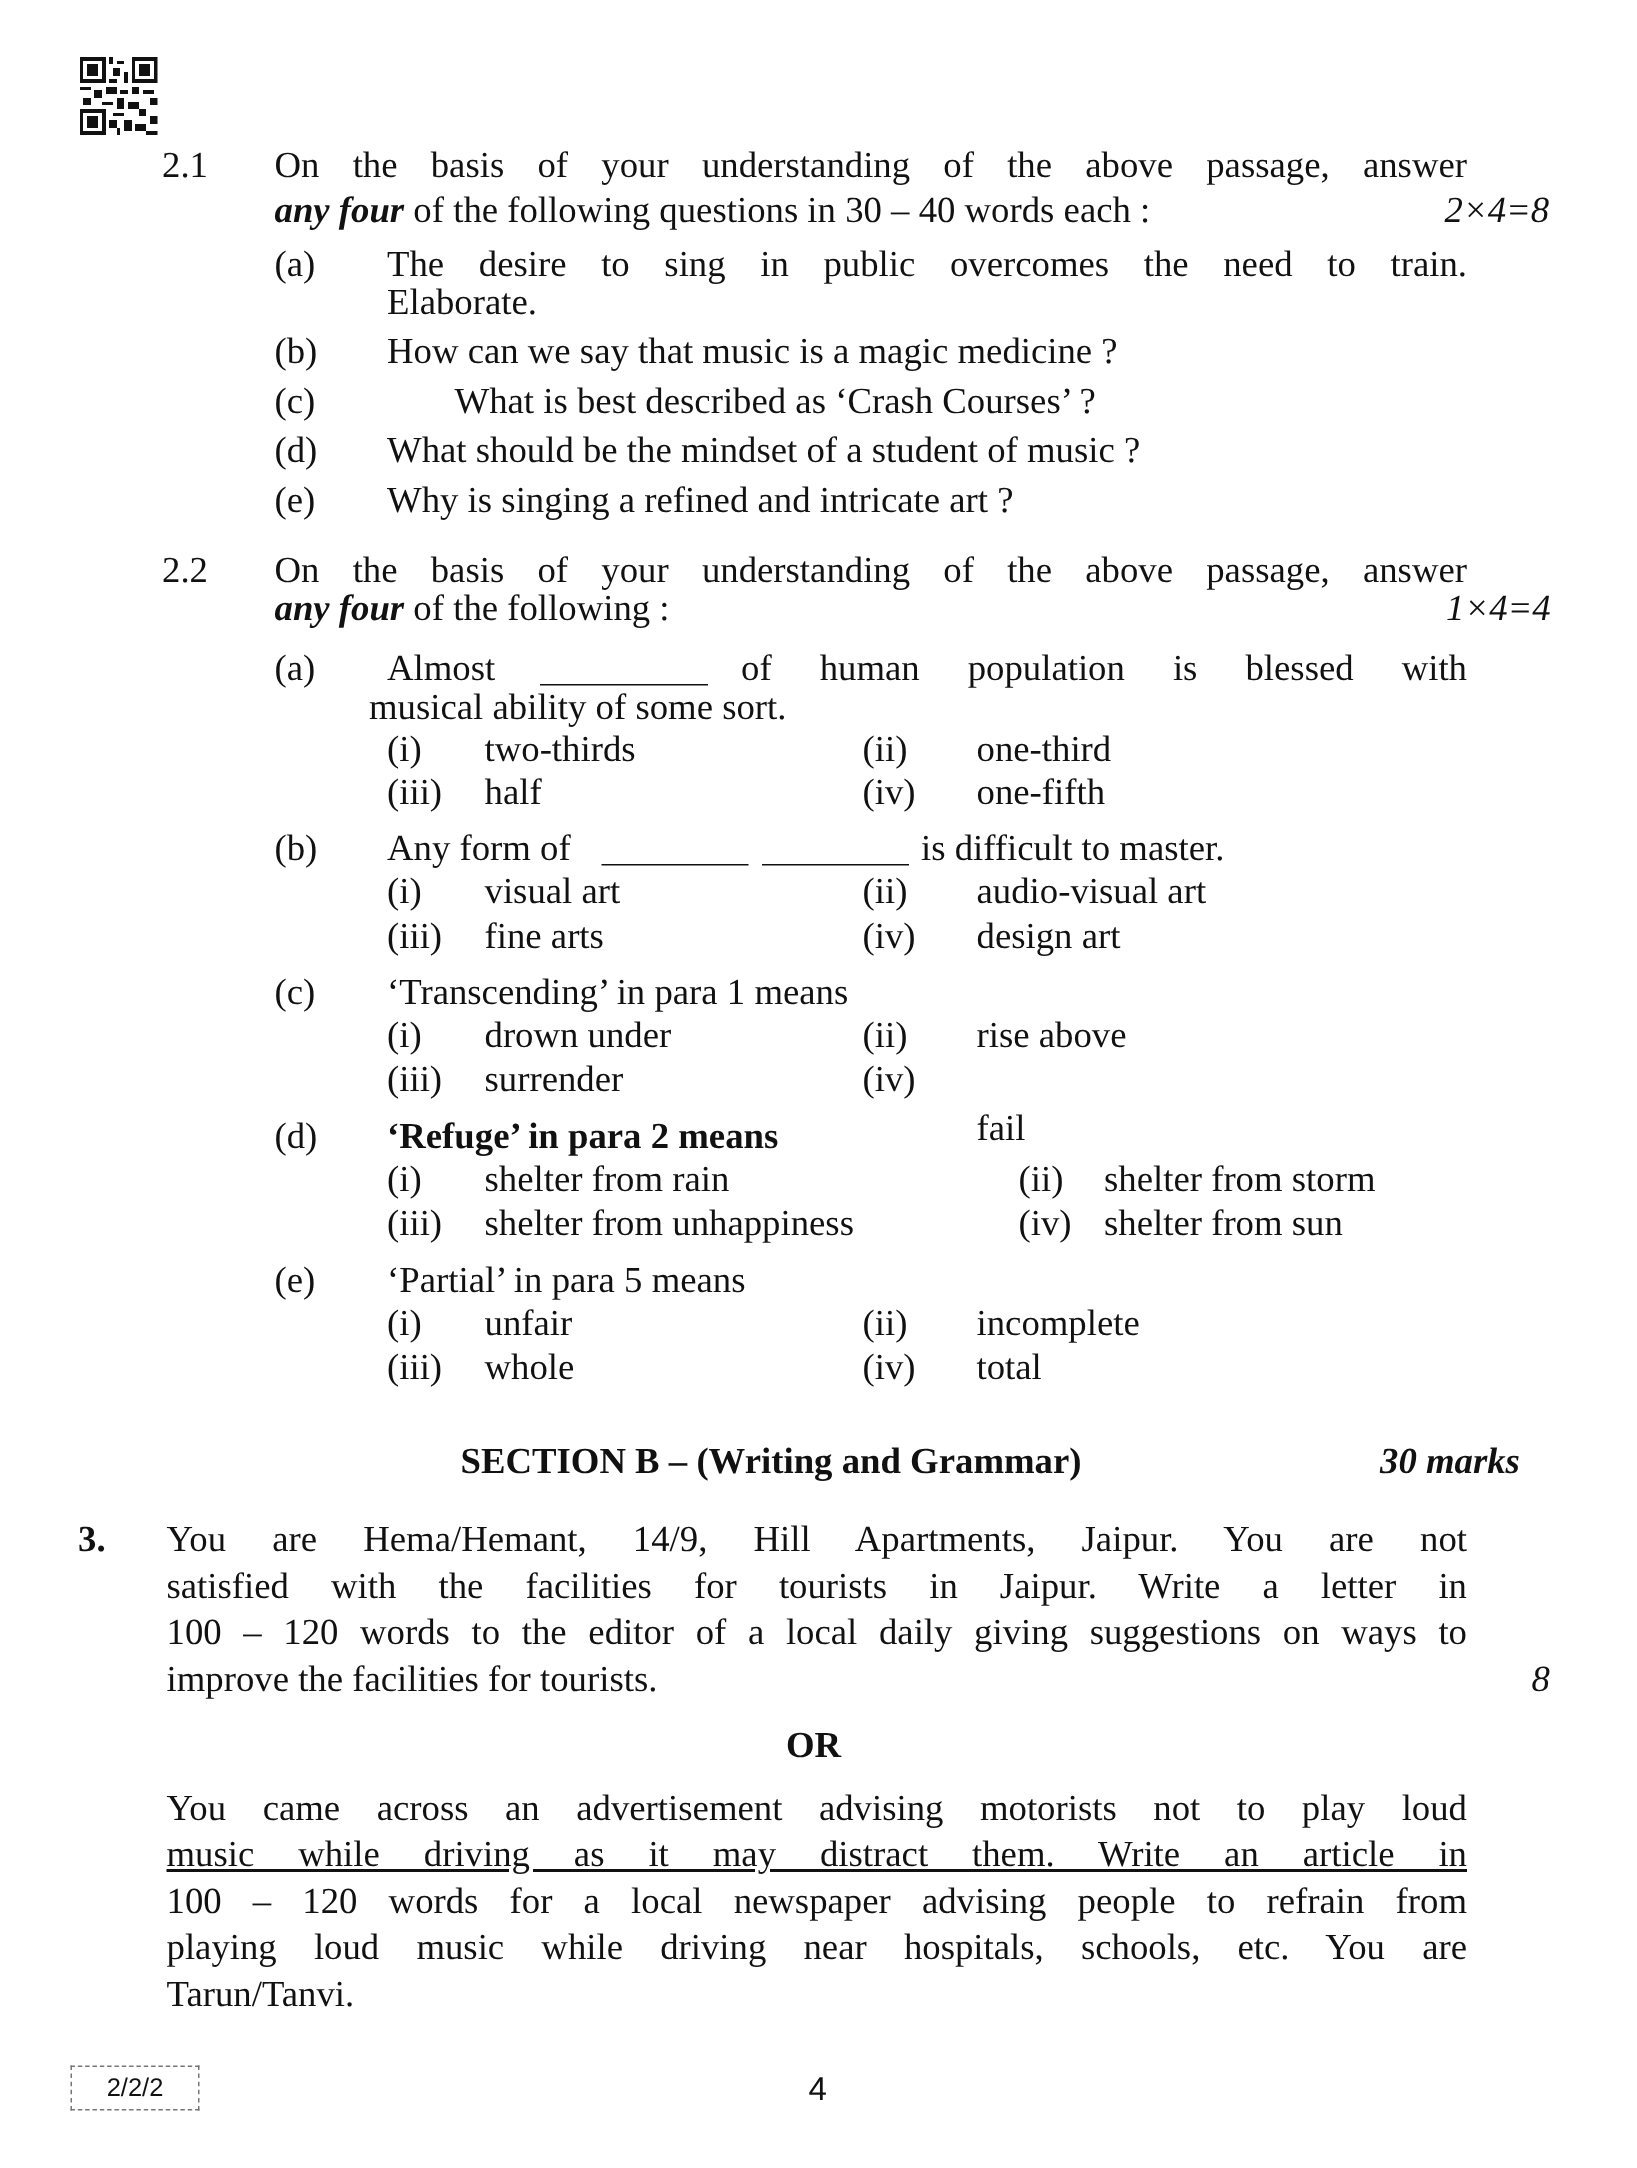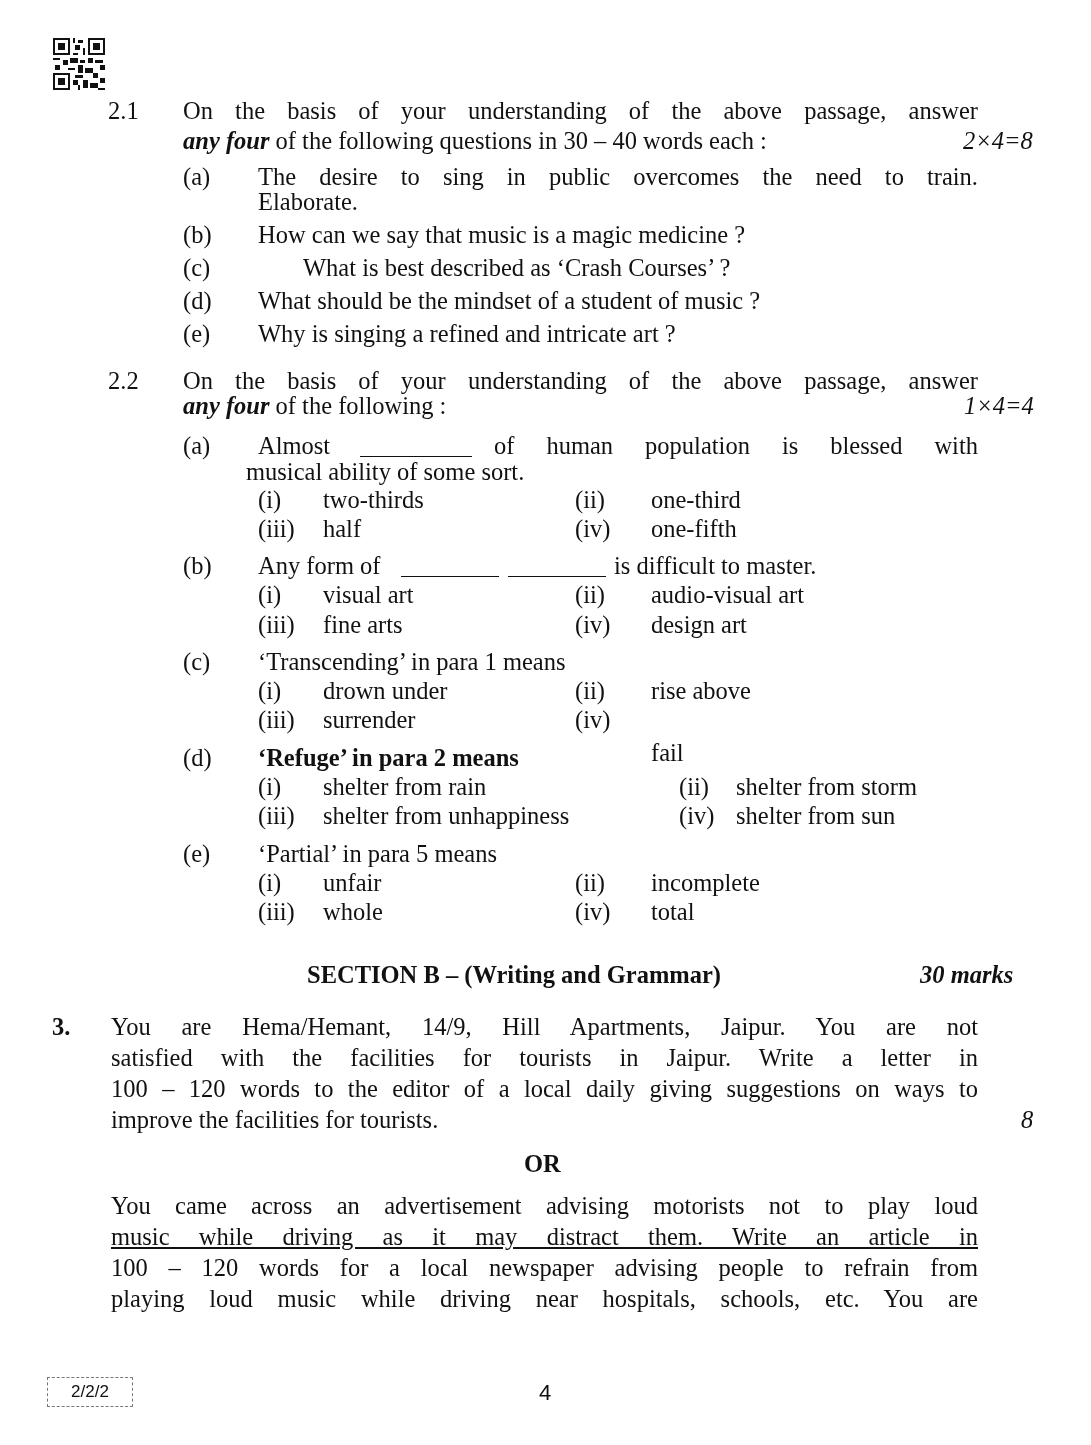--- a/index.html
+++ b/index.html
@@ -164,17 +164,18 @@
   </div>
   <div class="abs t it" style="left:1021px;top:1107px;">8</div>
 
   <div class="abs t b" style="left:524px;top:1151px;">OR</div>
 
   <div class="abs" style="left:111px;top:1193px;width:867px;">
     <div class="t" style="text-align:justify;text-align-last:justify;white-space:normal;height:31px;">You came across an advertisement advising motorists not to play loud</div>
     <div class="t" style="text-align:justify;text-align-last:justify;white-space:normal;height:31px;text-decoration:underline;">music while driving as it may distract them. Write an article in</div>
     <div class="t" style="text-align:justify;text-align-last:justify;white-space:normal;height:31px;">100 – 120 words for a local newspaper advising people to refrain from</div>
     <div class="t" style="text-align:justify;text-align-last:justify;white-space:normal;height:31px;">playing loud music while driving near hospitals, schools, etc. You are</div>
+    <div class="t" style="height:31px;">Tarun/Tanvi.</div>
   </div>
 
   <div class="footer-code">2/2/2</div>
   <div class="pageno">4</div>
 </div>
 
 </body></html>

